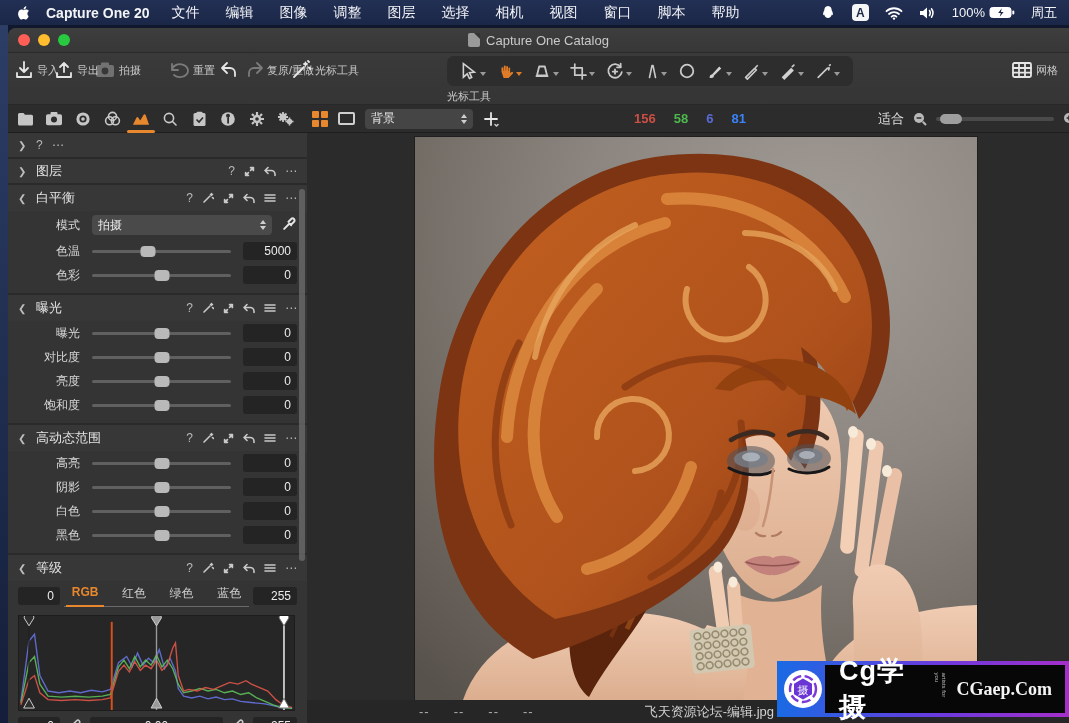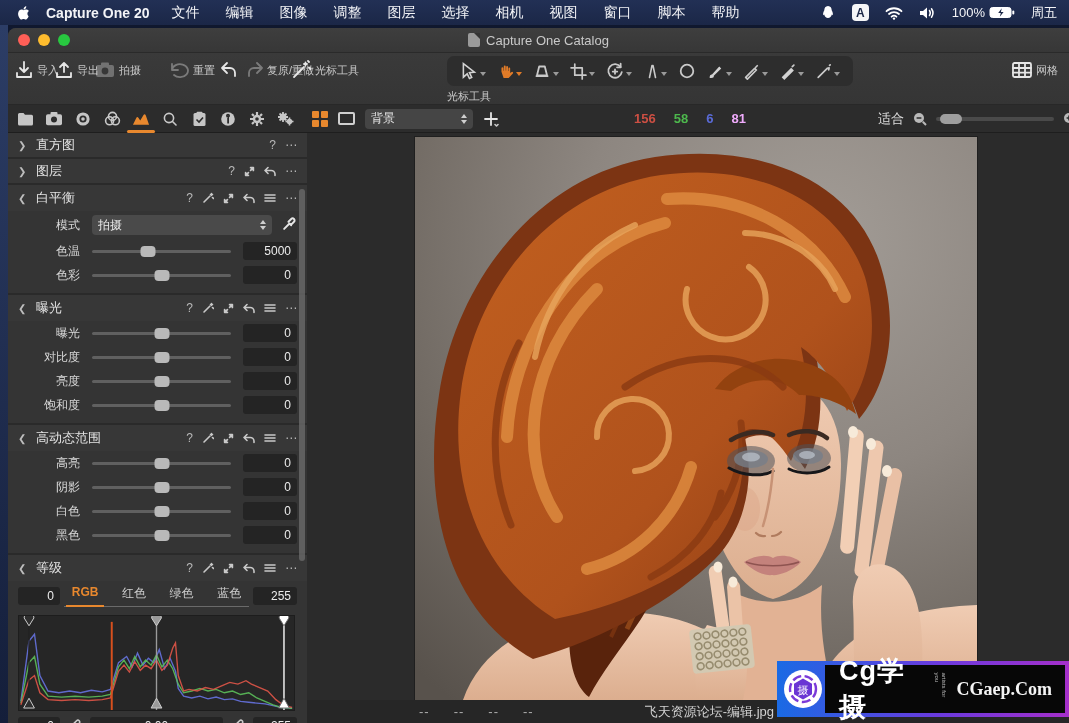--- a/index.html
+++ b/index.html
@@ -65,21 +65,21 @@
   .vctrls { display:flex; align-items:center; flex:1; gap:10px; padding-left:12px; }
   .gridview { display:grid; grid-template-columns:7px 7px; gap:2px; }
   .gridview i { width:7px; height:7px; background:#e8882e; border-radius:1px; }
   .viewerico { width:17px; height:13px; border:2px solid #cfcfcf; border-radius:2px; }
   .bgselect { width:108px; height:20px; background:#454545; border-radius:4px; display:flex;
     align-items:center; font-size:12px; color:#e2e2e2; padding:0 6px; justify-content:space-between; }
   .stepper { display:flex; flex-direction:column; gap:2px; }
   .stepper i { width:0; height:0; border-left:3.5px solid transparent; border-right:3.5px solid transparent; }
   .stepper .up { border-bottom:4px solid #cfcfcf; } .stepper .dn { border-top:4px solid #cfcfcf; }
   .rgbvals { display:flex; gap:18px; font-size:13px; font-weight:bold; margin-left:125px; }
-  .rv-r{color:#cc4f43;} .rv-g{color:#4db84d;} .rv-b{color:#5a6bd8;} .rv-l{color:#f0abfc;}
+  .rv-r{color:#cc4f43;} .rv-g{color:#4db84d;} .rv-b{color:#5a6bd8;} .rv-l{color:#3b82f6;}
   .zoomgrp { position:absolute; right:0; top:0; height:28px; display:flex; align-items:center; gap:8px; }
   .fitlbl { font-size:13px; color:#dedede; }
   .zslider { width:118px; height:4px; background:#4a4a4a; border-radius:2px; position:relative; }
   .zslider .zh { position:absolute; left:4px; top:-3px; width:22px; height:10px; background:#9e9e9e; border-radius:5px; }
 
   
   .mainarea { display:flex; height:590px; position:relative; }
 
   
   .sidepanel { width:299px; background:#333333; position:relative; font-size:12px; flex:none; }
@@ -465,21 +465,20 @@
         </svg>
     </div>
   </div>
 
   <div class="mainarea">
 
     <div class="sidepanel">
 
       <div class="prow">
         <span class="chev">❯</span>
-        <span class="ptitle">直方图</span>
         <span class="hicons">
           <span class="hi">?</span>
           <span class="hi">⋯</span>
         </span>
       </div>
 
       <div class="prow">
         <span class="chev">❯</span>
         <span class="ptitle">图层</span>
         <span class="hicons">

